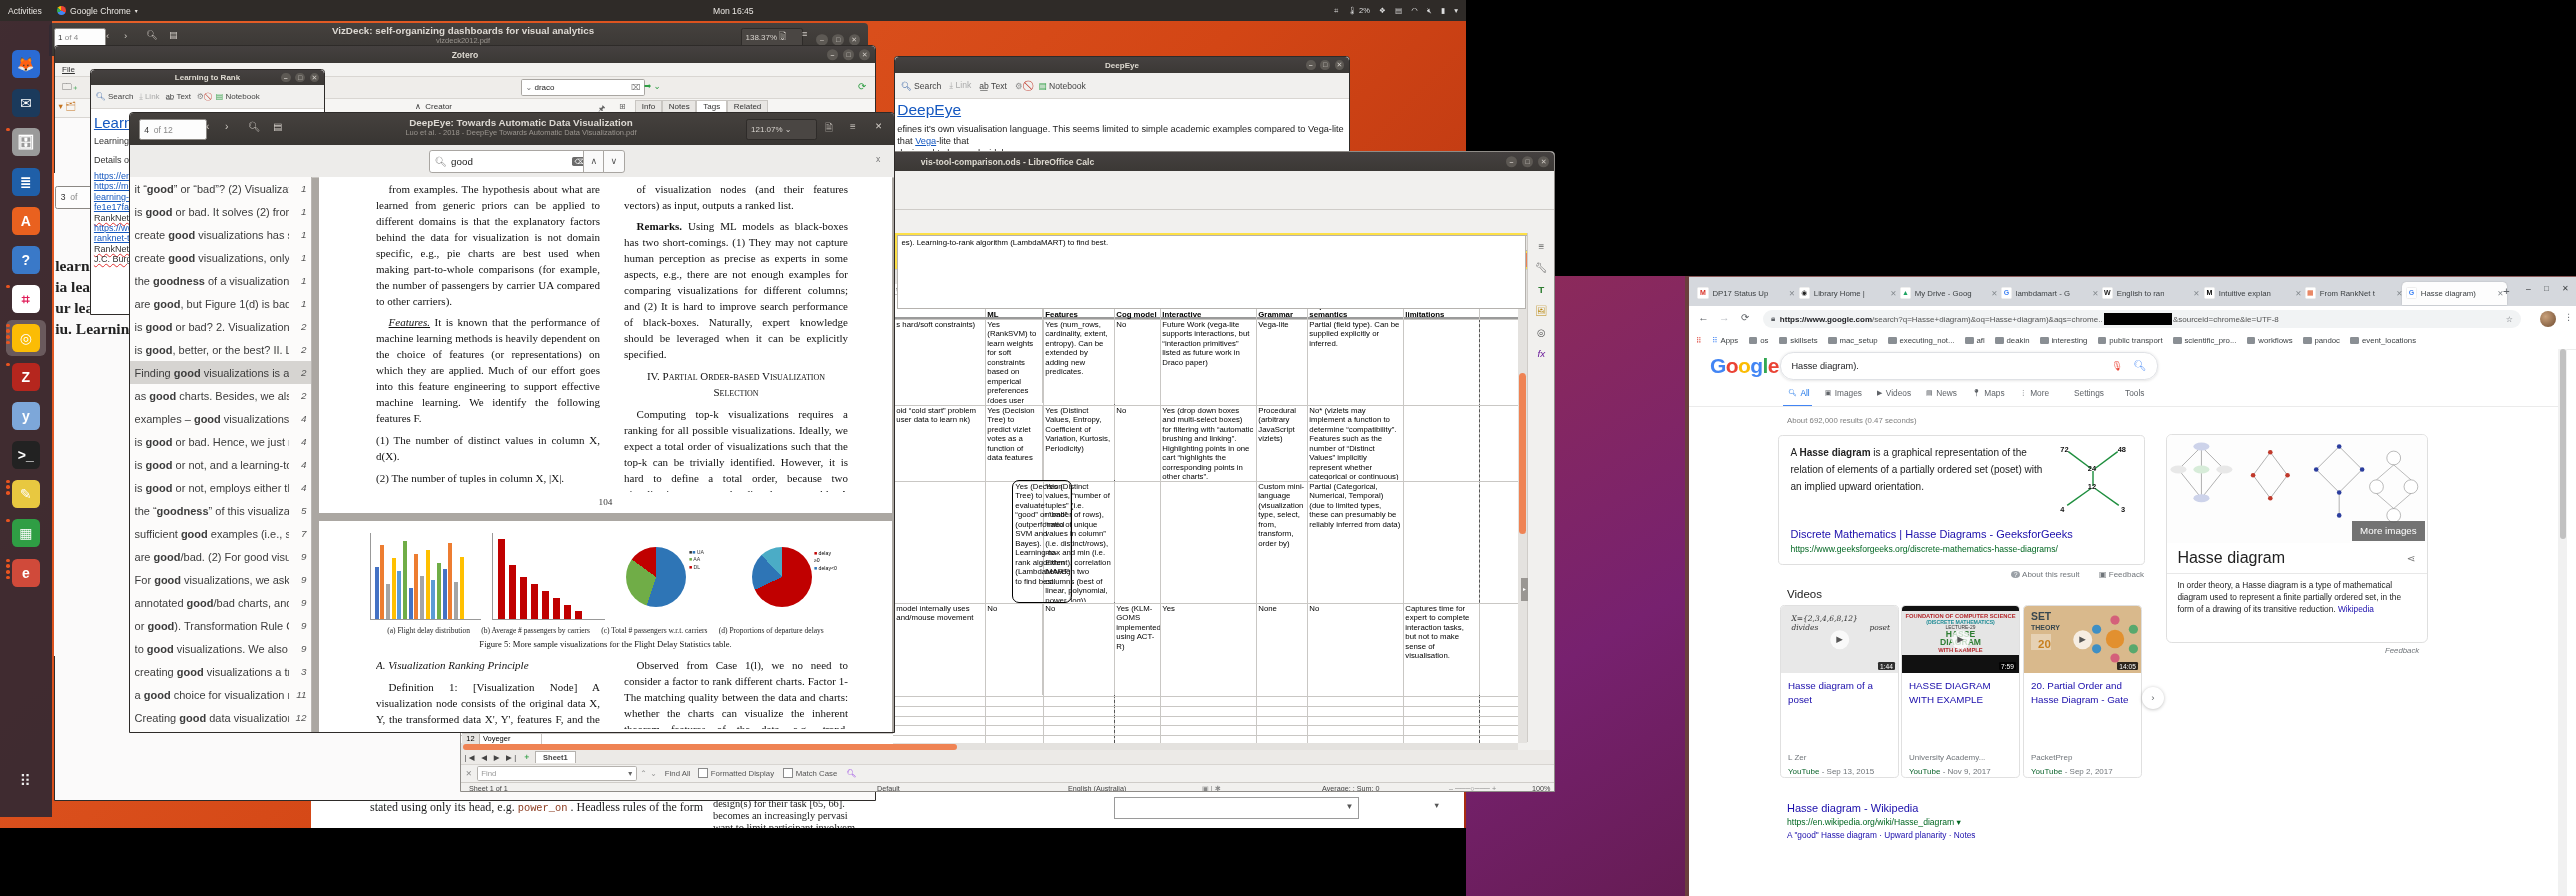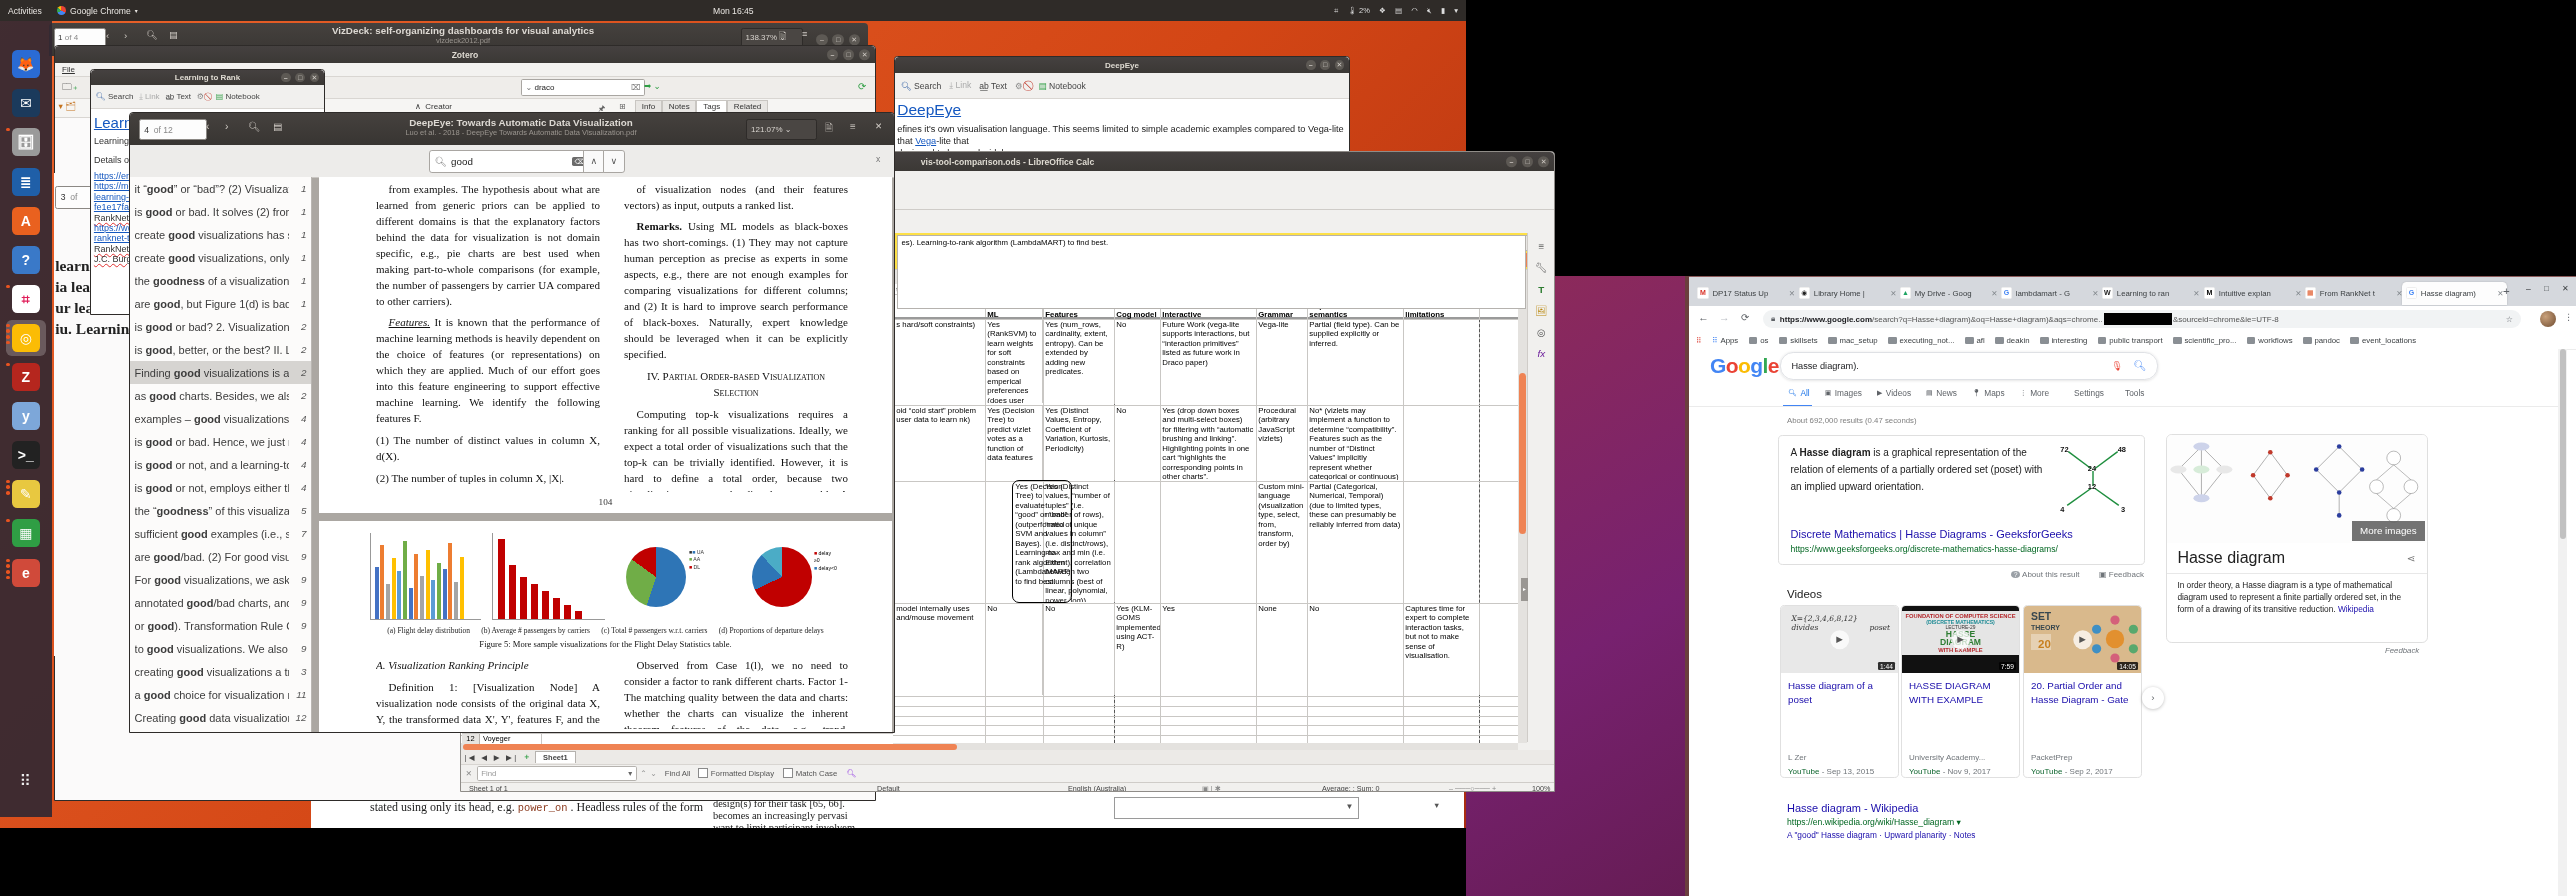--- a/index.html
+++ b/index.html
@@ -719,21 +719,21 @@
             <span style="overflow: hidden;">My Drive - Goog</span>
             <span class="x">✕</span>
           </div>
           <div class="ctab" style="left: 308px;">
             <span class="fav" style="background: rgb(255, 255, 255); color: rgb(66, 133, 244); border: 0.6px solid rgb(238, 238, 238);">G</span>
             <span style="overflow: hidden;">lambdamart - G</span>
             <span class="x">✕</span>
           </div>
           <div class="ctab" style="left: 409px;">
             <span class="fav" style="background: rgb(255, 255, 255); color: rgb(34, 34, 34); border: 0.6px solid rgb(238, 238, 238);">W</span>
-            <span style="overflow: hidden;">Learning to ran</span>
+            <span style="overflow: hidden;">English to ran</span>
             <span class="x">✕</span>
           </div>
           <div class="ctab" style="left: 511px;">
             <span class="fav" style="background: rgb(255, 255, 255); color: rgb(0, 0, 0); border: 0.6px solid rgb(238, 238, 238);">M</span>
             <span style="overflow: hidden;">Intuitive explan</span>
             <span class="x">✕</span>
           </div>
           <div class="ctab" style="left: 612px;">
             <span class="fav" style="background: rgb(255, 255, 255); color: rgb(224, 90, 43); border: 0.6px solid rgb(238, 238, 238);">▦</span>
             <span style="overflow: hidden;">From RankNet t</span>

